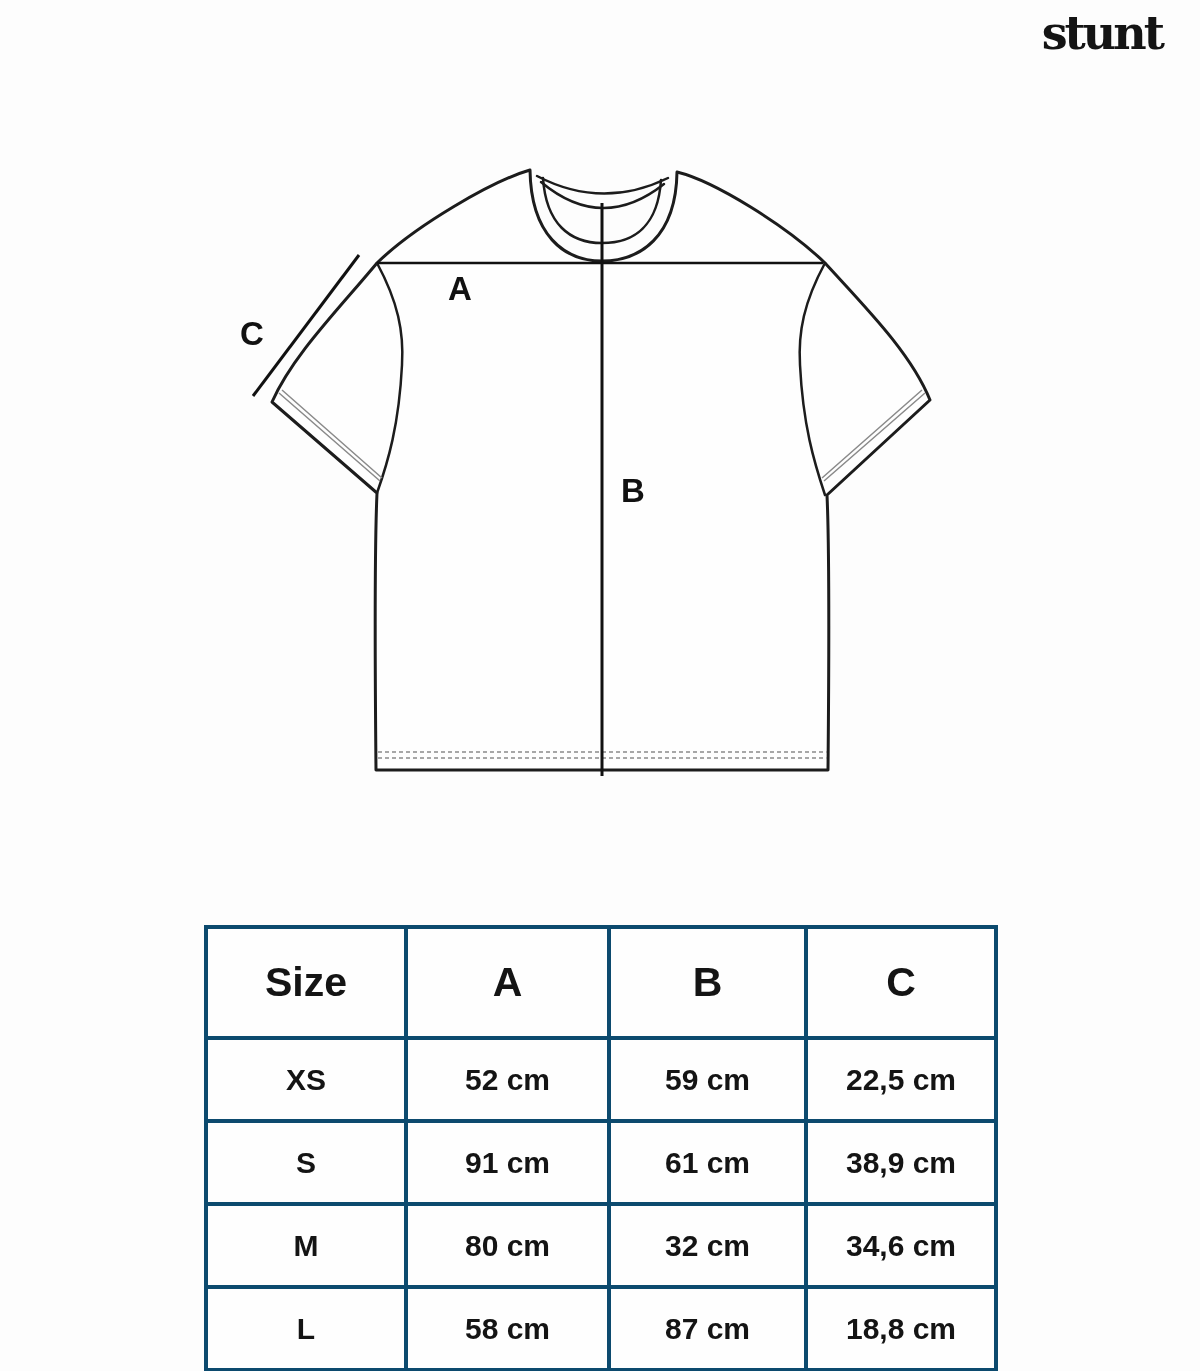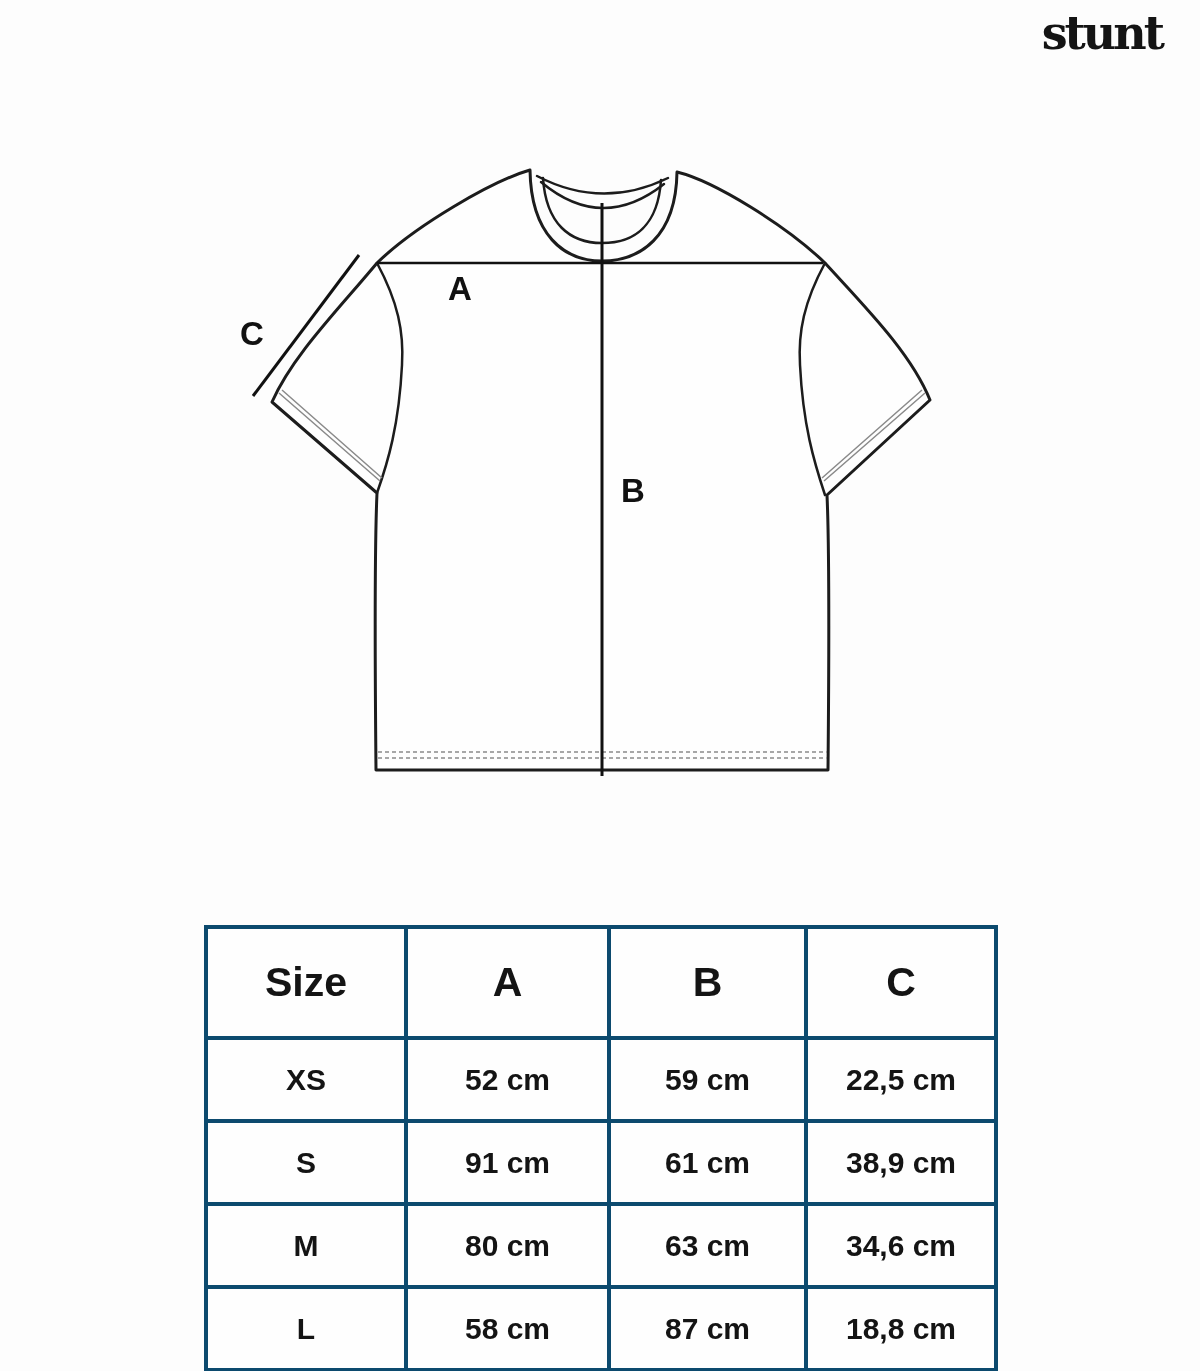--- a/index.html
+++ b/index.html
@@ -128,21 +128,21 @@
       </tr>
       <tr>
         <td>S</td>
         <td>91 cm</td>
         <td>61 cm</td>
         <td>38,9 cm</td>
       </tr>
       <tr>
         <td>M</td>
         <td>80 cm</td>
-        <td>63 cm</td>
+        <td>32 cm</td>
         <td>34,6 cm</td>
       </tr>
       <tr>
         <td>L</td>
         <td>58 cm</td>
         <td>87 cm</td>
         <td>18,8 cm</td>
       </tr>
     </tbody>
   </table>

